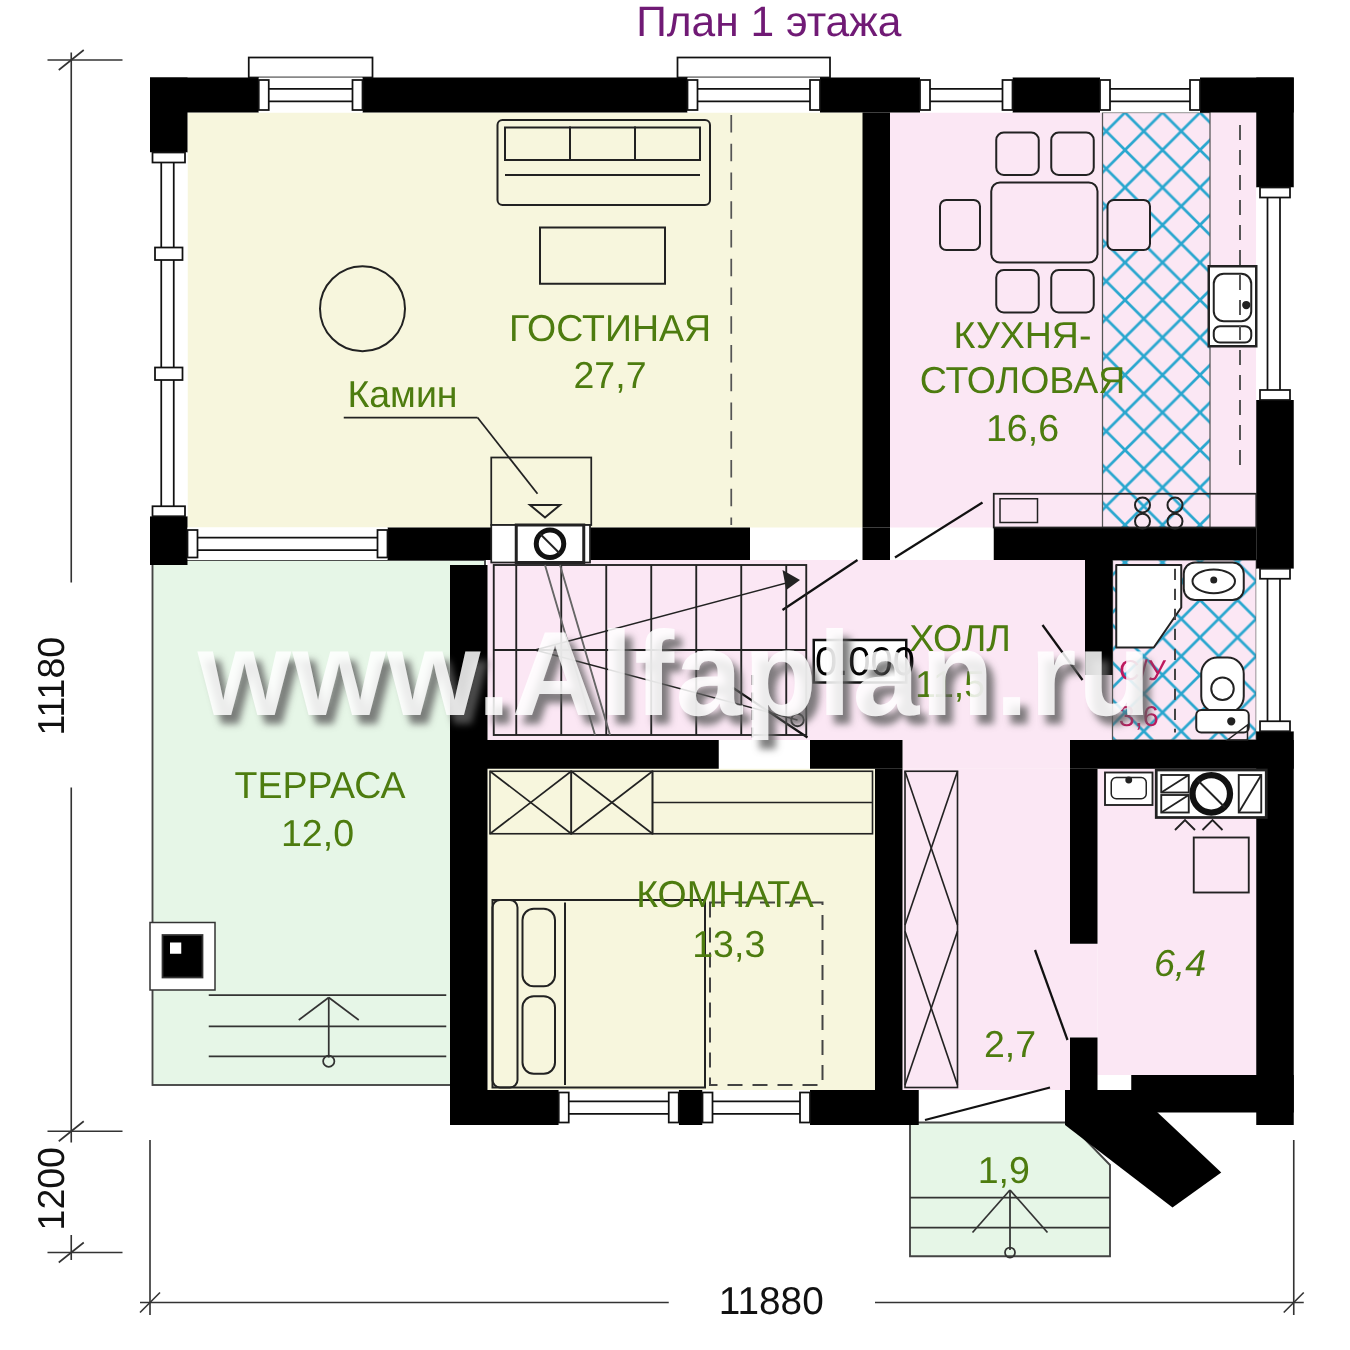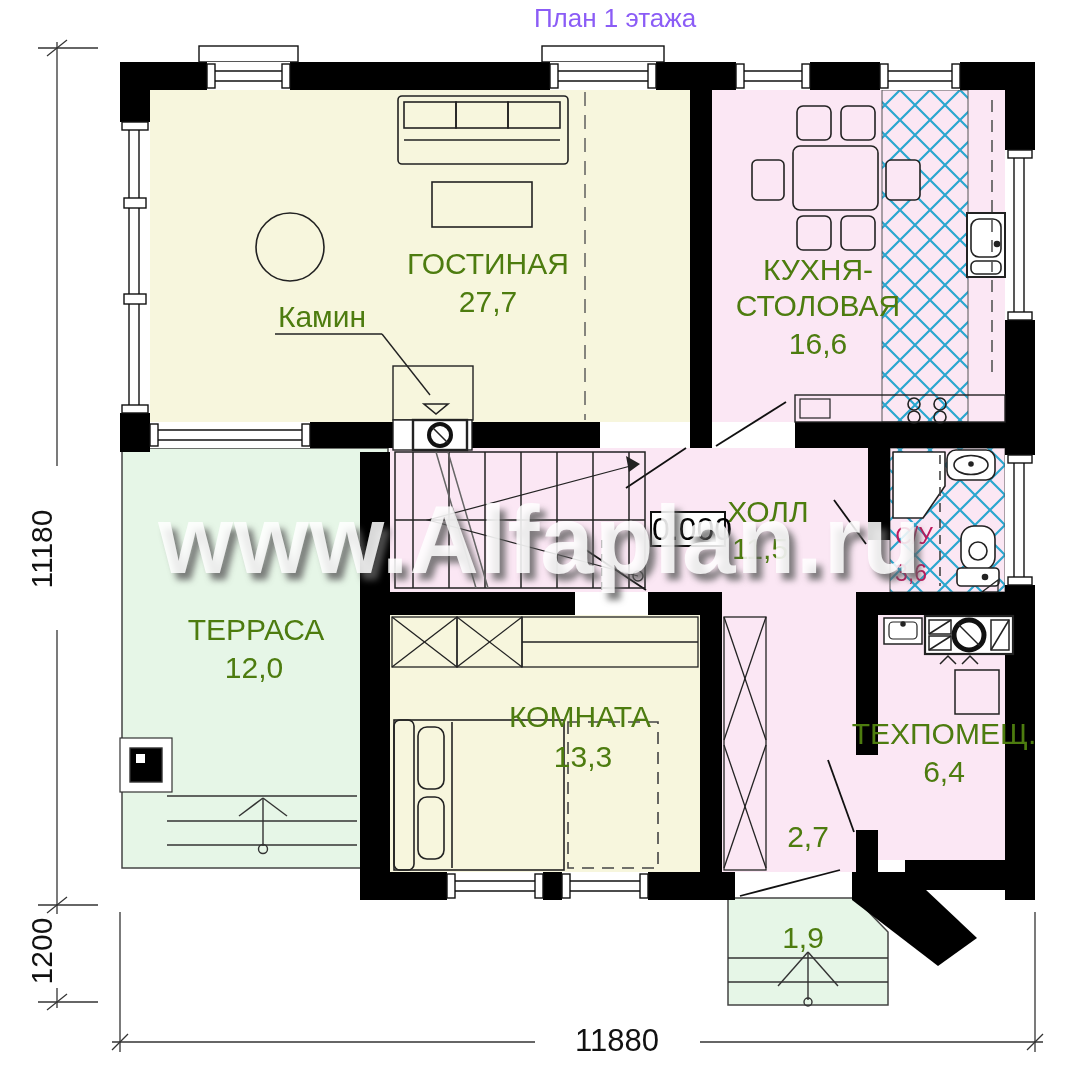--- a/index.html
+++ b/index.html
@@ -3,21 +3,21 @@
 <meta charset="utf-8">
 <style>
   html,body{margin:0;padding:0;background:#fff;}
   .canvas{position:relative;width:1080px;height:1080px;background:#fff;overflow:hidden;
           font-family:"Liberation Sans",sans-serif;}
   .plan-svg{position:absolute;left:0;top:0;z-index:1;}
   .lbl{position:absolute;transform:translate(-50%,-50%);font-size:30px;line-height:1.15;
        color:#4d7c0f;text-align:center;white-space:nowrap;z-index:2;}
   .lbl.blue{color:#be185d;font-size:23px;}
   .title{position:absolute;left:615px;top:18px;transform:translate(-50%,-50%);
-         font-size:26px;color:#8b5cf6;white-space:nowrap;z-index:3;}
+         font-size:34px;color:#701a75;white-space:nowrap;z-index:3;}
   .level-box{position:absolute;left:650px;top:511px;width:72px;height:32px;border:2px solid #111;
              background:#fff;font-size:32px;line-height:32px;text-align:center;z-index:2;}
   .dim{position:absolute;font-size:30px;color:#111;white-space:nowrap;z-index:3;}
   .dim.vert{transform:translate(-50%,-50%) rotate(-90deg);}
   .dim.horz{transform:translate(-50%,-50%);}
   .watermark{position:absolute;left:540px;top:540px;transform:translate(-50%,-50%);
              font-size:96px;font-weight:bold;letter-spacing:1px;white-space:nowrap;
              color:rgba(255,255,255,0.85);text-shadow:6px 7px 6px rgba(95,95,95,0.8);z-index:5;}
 </style>
 </head>
@@ -330,22 +330,21 @@
 
   <div class="lbl blue" style="left:914px;top:536px;">С/У</div>
   <div class="lbl blue" style="left:911px;top:573px;">3,6</div>
 
   <div class="lbl" style="left:256px;top:630px;">ТЕРРАСА</div>
   <div class="lbl" style="left:254px;top:668px;">12,0</div>
 
   <div class="lbl" style="left:580px;top:717px;">КОМНАТА</div>
   <div class="lbl" style="left:583px;top:757px;">13,3</div>
 
-  <div class="lbl" style="left:944px;top:734px;">ТЕХПОМЕЩ.</div>
-  <div class="lbl" style="left:944px;top:772px;">6,4</div>
+  <div class="lbl" style="left:944px;top:772px;font-style:italic;">6,4</div>
 
   <div class="lbl" style="left:808px;top:800px;margin-top:37px;">2,7</div>
   <div class="lbl" style="left:803px;top:938px;">1,9</div>
 
   <div class="lbl" style="left:322px;top:317px;">Камин</div>
 
   <div class="level-box">0.000</div>
 
   <div class="dim vert" style="left:42px;top:549px;">11180</div>
   <div class="dim vert" style="left:42px;top:951px;">1200</div>

